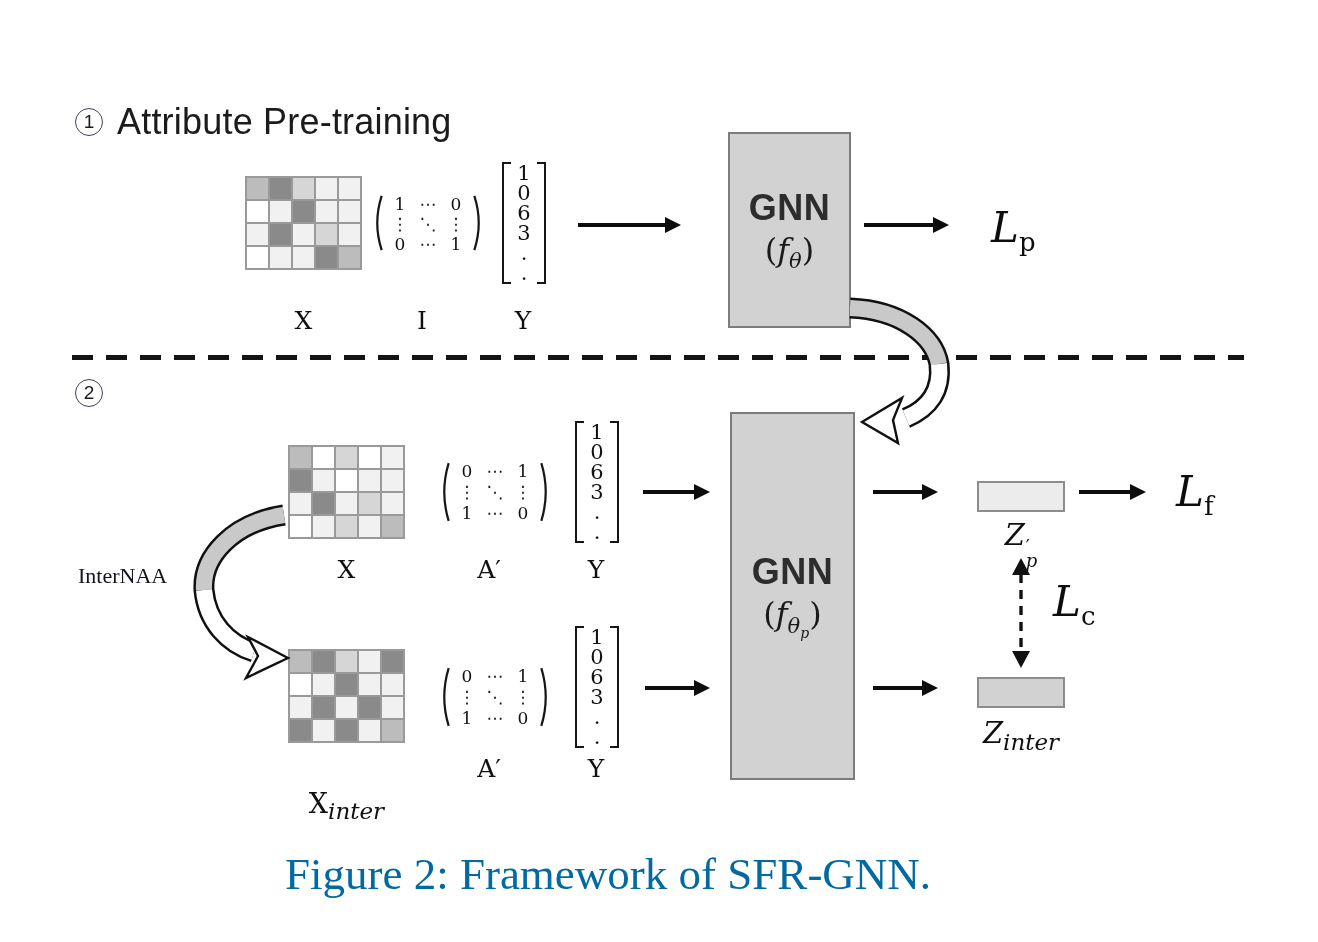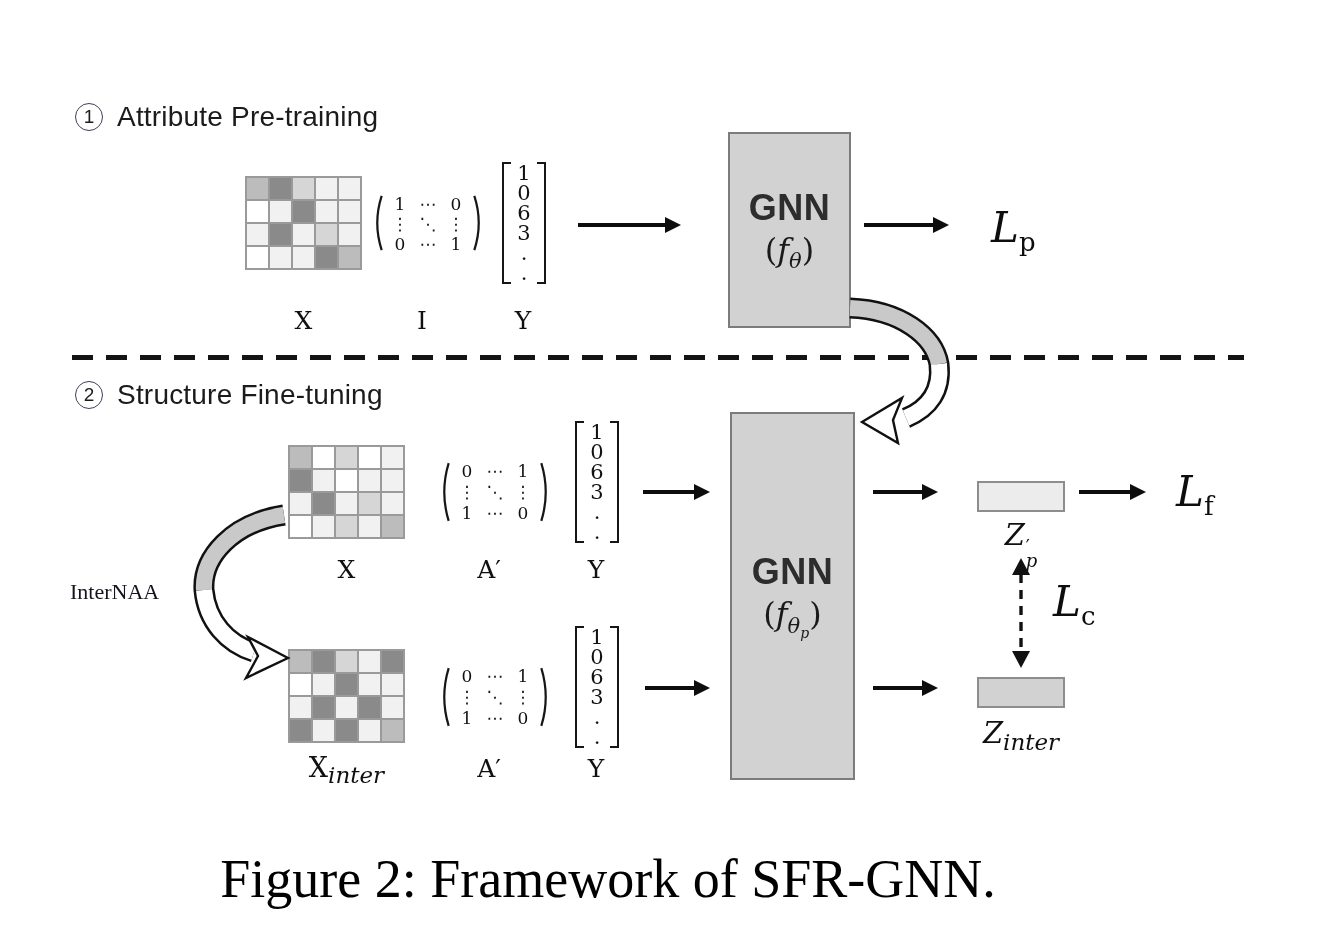--- a/index.html
+++ b/index.html
@@ -4,21 +4,21 @@
 <style>
   html,body{margin:0;padding:0;background:#fff;}
   .canvas{position:relative;width:1318px;height:942px;background:#ffffff;
           font-family:"Liberation Sans",sans-serif;overflow:hidden;}
   .canvas *{box-sizing:border-box;}
 
   
   .heading{position:absolute;display:flex;align-items:center;gap:14px;color:#1b1b1b;}
   .circ{width:28px;height:28px;border:1.6px solid #40405a;border-radius:50%;
         display:flex;align-items:center;justify-content:center;font-size:19px;color:#1b1b1b;flex:0 0 28px;}
-  .htext{font-size:28px;letter-spacing:.2px;}
+  .htext{font-size:36px;letter-spacing:.2px;}
 
   
   .mgrid{position:absolute;display:grid;grid-template-columns:repeat(5,21px);
          grid-auto-rows:21px;gap:2px;background:#9a9a9a;padding:2px;}
   .mgrid .cell{width:21px;height:21px;}
 
   
   .pmatrix{position:absolute;display:flex;align-items:stretch;}
   .paren{width:13px;height:100%;flex:0 0 13px;}
   .paren path{stroke:#161616;stroke-width:2.4;fill:none;}
@@ -71,21 +71,21 @@
   
   .zbox{position:absolute;border:2px solid #8d8d8d;}
   .zlabel{position:absolute;text-align:center;font-family:"DejaVu Serif",serif;
           font-size:29px;color:#101010;}
   .stack{display:inline-flex;flex-direction:column;align-items:flex-start;
          font-size:18px;line-height:.8;vertical-align:-8px;margin-left:1px;}
 
   .internaa{position:absolute;font-family:"Liberation Serif",serif;font-size:22px;color:#14141f;}
 
   .swoosh{position:absolute;z-index:3;}
-  .caption{position:absolute;font-family:"Liberation Serif",serif;font-size:54px;color:#000000;text-align:center;}
+  .caption{position:absolute;font-family:"Liberation Serif",serif;font-size:45px;color:#0369a1;text-align:center;}
 </style>
 </head>
 <body>
 
 <div class="canvas">
 
   <div class="heading" style="left:75px;top:101px;">
     <span class="circ">1</span>
     <span class="htext">Attribute Pre-training</span>
   </div>
@@ -165,21 +165,20 @@
     <path d="M4,14 C55,16 88,42 93,70" stroke="#c9c9c9" stroke-width="16" fill="none"></path>
     <path d="M93,70 C96,96 84,114 60,124" stroke="#ffffff" stroke-width="16" fill="none"></path>
     <path d="M16,128 L56,104 L47,126 L52,149 Z" fill="#ffffff" stroke="#111" stroke-width="2.4" stroke-linejoin="miter"></path>
   </svg>
 
 
   <div class="divider" style="left:72px;top:355px;width:1172px;"></div>
 
   <div class="heading" style="left:75px;top:379px;">
     <span class="circ">2</span>
-    <span class="htext">Structure Fine-tuning</span>
   </div>
 
   <div class="mgrid" style="left:288px;top:445px;">
       <div class="cell" style="background: rgb(188, 188, 188);"></div>
       <div class="cell" style="background: rgb(255, 255, 255);"></div>
       <div class="cell" style="background: rgb(214, 214, 214);"></div>
       <div class="cell" style="background: rgb(255, 255, 255);"></div>
       <div class="cell" style="background: rgb(241, 241, 241);"></div>
       <div class="cell" style="background: rgb(138, 138, 138);"></div>
       <div class="cell" style="background: rgb(241, 241, 241);"></div>
@@ -229,21 +228,21 @@
         <div>3</div>
         <div>.</div>
         <div>.</div>
       </div>
     <div class="br brr"></div>
   </div>
   <div class="mlabel" style="left:573px;top:555px;width:46px;">Y</div>
 
   <div class="harrow" style="left:643px;top:490px;width:52px;"></div>
 
-  <div class="internaa" style="left:70px;top:563px;margin-top:16px;">InterNAA</div>
+  <div class="internaa" style="left:78px;top:563px;">InterNAA</div>
 
   <svg class="swoosh" style="left:162px;top:502px;" width="130" height="180" viewBox="0 0 130 180">
     <path d="M122,13 C70,21 40,55 42,88 C45,120 66,142 92,150" stroke="#111" stroke-width="21" fill="none"></path>
     <path d="M122,13 C70,21 40,55 42,88" stroke="#c9c9c9" stroke-width="16" fill="none"></path>
     <path d="M42,88 C45,120 66,142 92,150" stroke="#ffffff" stroke-width="16" fill="none"></path>
     <path d="M126,156 L86,135 L96,154 L84,176 Z" fill="#ffffff" stroke="#111" stroke-width="2.4" stroke-linejoin="miter"></path>
   </svg>
 
   <div class="mgrid" style="left:288px;top:649px;">
       <div class="cell" style="background: rgb(188, 188, 188);"></div>
@@ -260,21 +259,21 @@
       <div class="cell" style="background: rgb(138, 138, 138);"></div>
       <div class="cell" style="background: rgb(241, 241, 241);"></div>
       <div class="cell" style="background: rgb(138, 138, 138);"></div>
       <div class="cell" style="background: rgb(241, 241, 241);"></div>
       <div class="cell" style="background: rgb(138, 138, 138);"></div>
       <div class="cell" style="background: rgb(241, 241, 241);"></div>
       <div class="cell" style="background: rgb(138, 138, 138);"></div>
       <div class="cell" style="background: rgb(241, 241, 241);"></div>
       <div class="cell" style="background: rgb(188, 188, 188);"></div>
     </div>
-  <div class="mlabel" style="left:288px;top:752px;width:117px;font-size:27px;"><span>X</span><sub class="it">inter</sub></div>
+  <div class="mlabel" style="left:288px;top:788px;width:117px;font-size:27px;"><span>X</span><sub class="it">inter</sub></div>
 
   <div class="pmatrix" style="left:438px;top:666px;width:102px;height:62px;">
     <svg class="paren" viewBox="0 0 14 60" preserveAspectRatio="none">
         <path d="M11.5,2 Q2,30 11.5,58"></path>
       </svg>
     <div class="pgrid">
         <span>0</span>
         <span>⋯</span>
         <span>1</span>
         <span>⋮</span>

